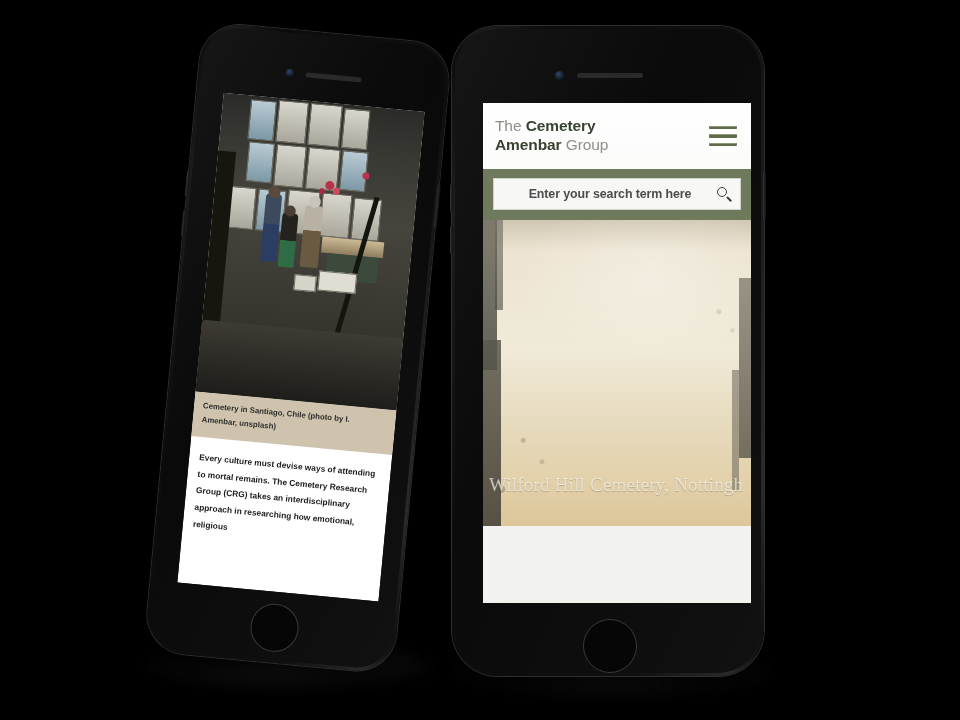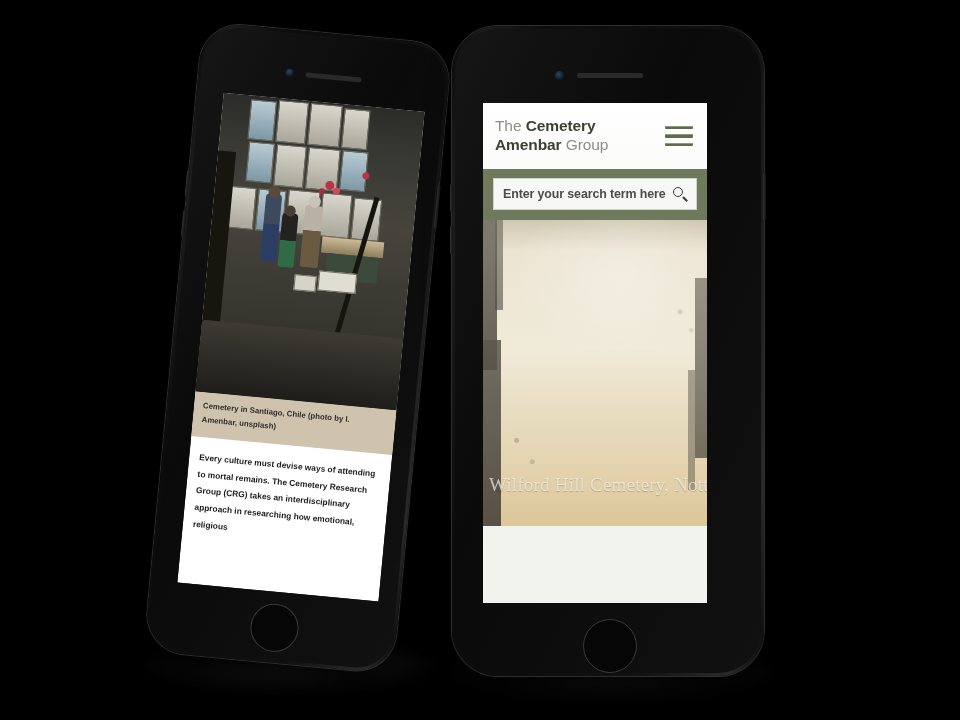--- a/index.html
+++ b/index.html
@@ -67,21 +67,21 @@
   }
 
   
   #phone-right {
     left: 452px; top: 26px;
     width: 312px; height: 650px;
     z-index: 6;
   }
   #phone-right .screen {
     left: 28px; top: 74px;
-    width: 224px; height: 500px;
+    width: 268px; height: 500px;
   }
   #phone-right .speaker { left: 122px; top: 44px; width: 66px; }
   #phone-right .camera  { left: 100px; top: 42px; }
   #phone-right .home    { left: 128px; top: 590px; width: 52px; height: 52px; }
   #shadow-right { left: 447px; top: 640px; width: 330px; height: 62px; }
 
   
   .site { width: 100%; height: 100%; background:#f2f2ef; }
 
   .site-header {
@@ -102,20 +102,21 @@
   .hamburger { width: 28px; display: flex; flex-direction: column; gap: 5px; cursor: pointer; }
   .hamburger i {
     display:block; height: 3.4px; border-radius: 1px;
     background:#5f6b4c;
     box-shadow: inset 0 1px 0 #8d9a77;
   }
 
   .search-band {
     background: #6f7a5c;
     padding: 9px 10px 10px 10px;
+    text-align: center;
   }
   .search-box {
     height: 30px;
     background: #f7f7f5;
     border: 1px solid #d2d2cc;
     display: flex; align-items: center;
     padding: 0 8px 0 9px;
   }
   .search-box .ph {
     flex: 1;

